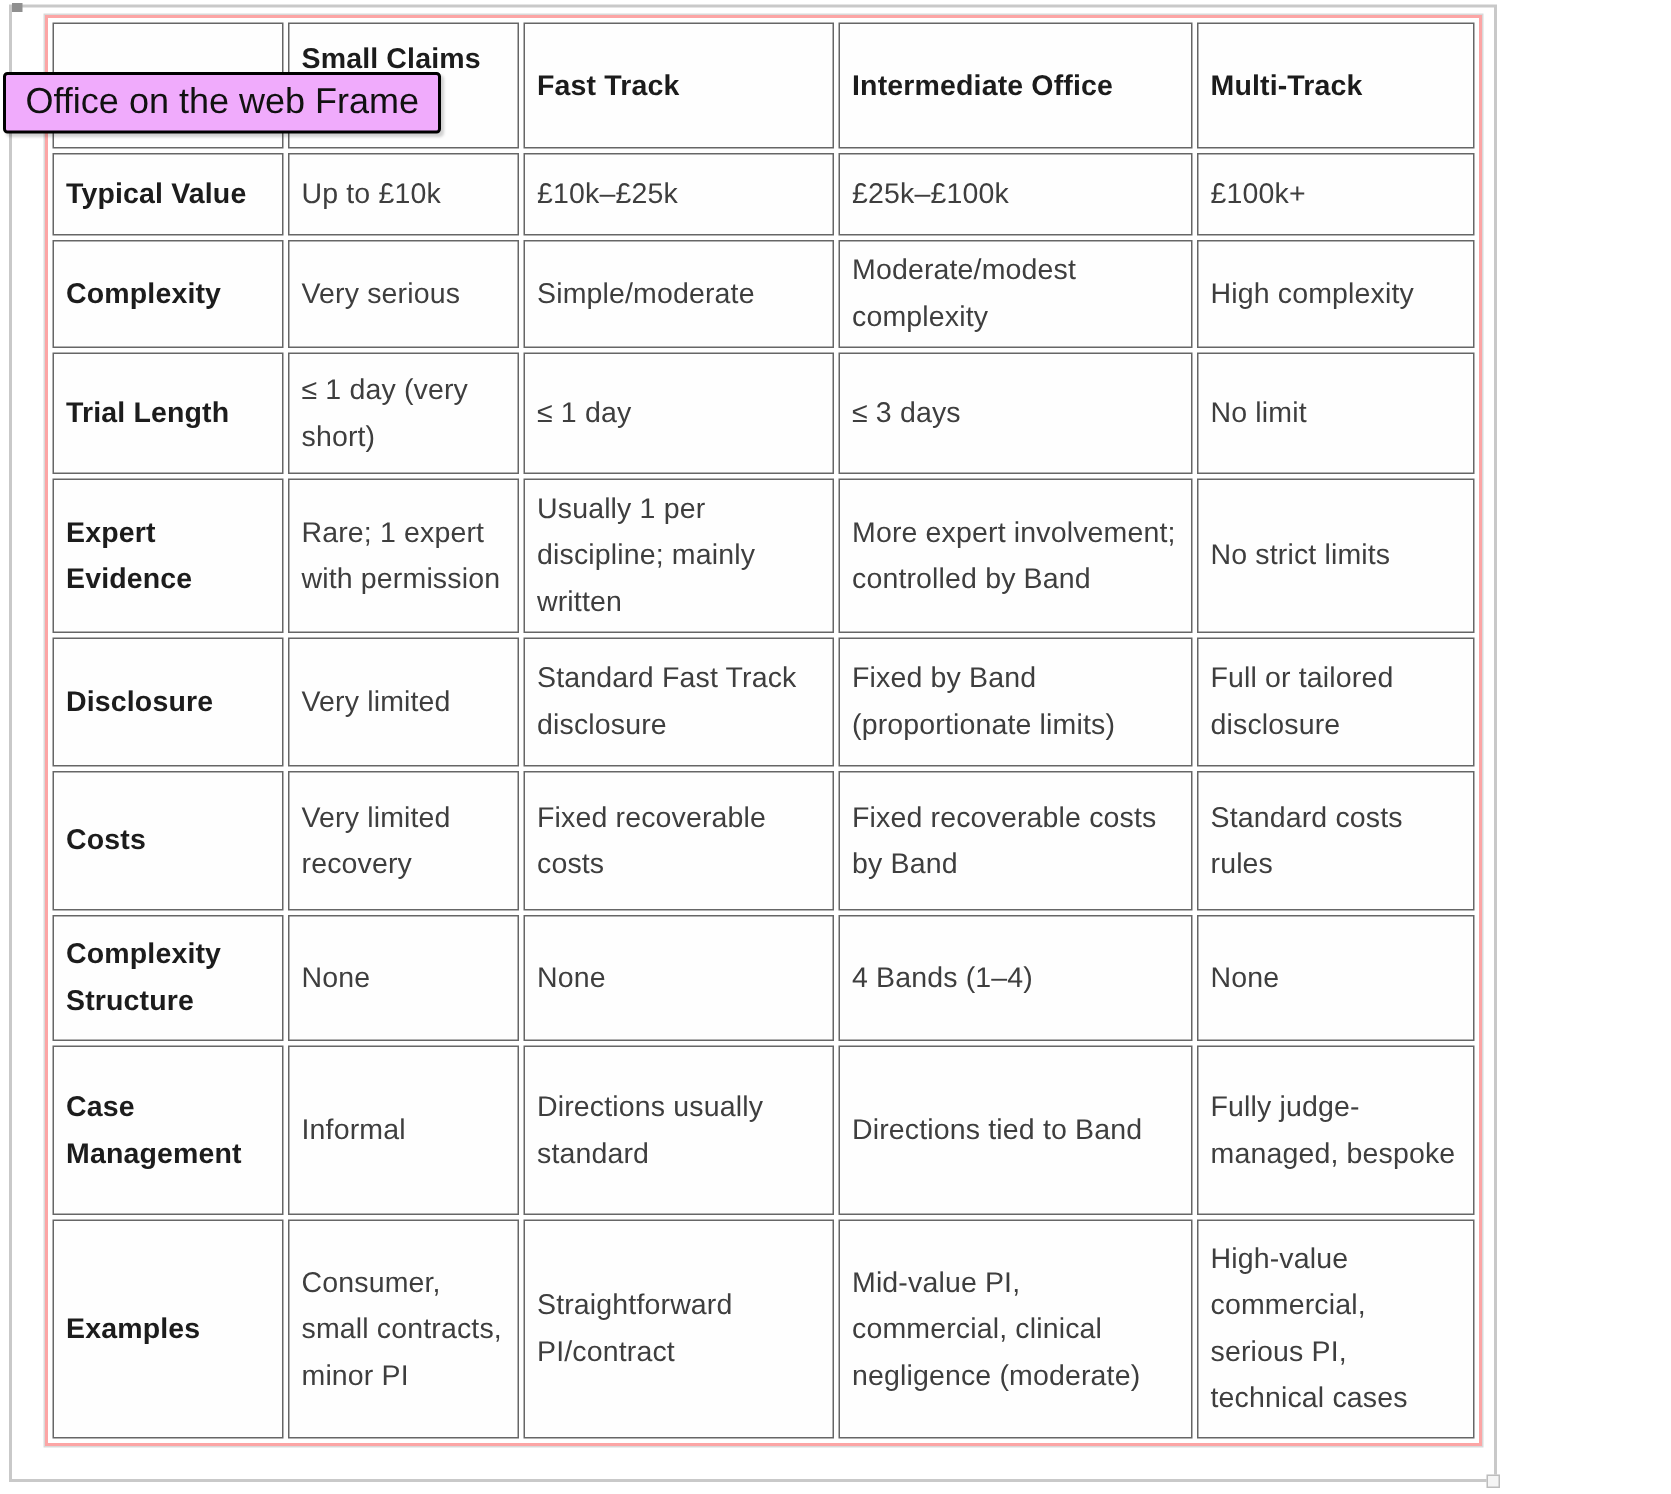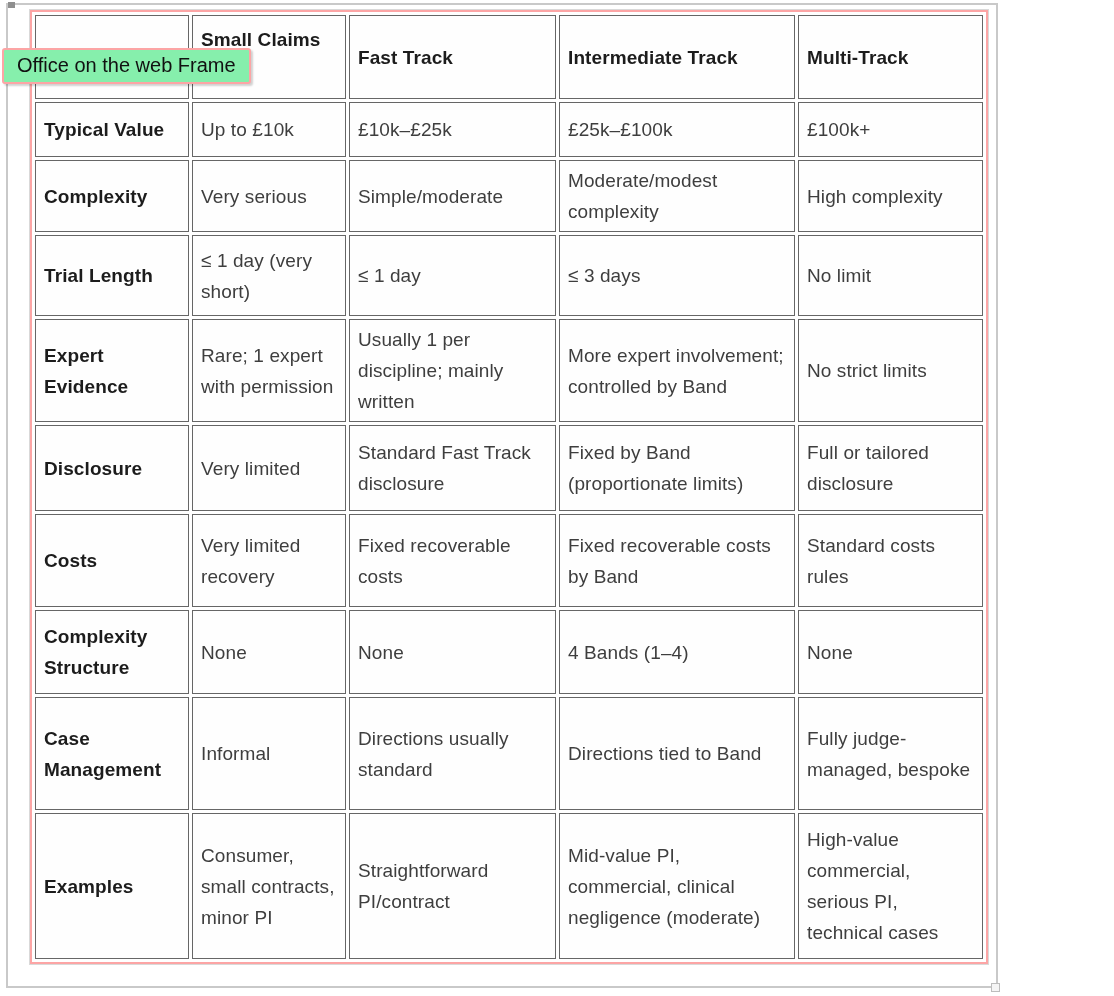--- a/index.html
+++ b/index.html
@@ -76,26 +76,26 @@
   tr.r-3 { height: 86px; }
   tr.r-4 { height: 86px; }
   tr.r-5 { height: 93px; }
   tr.r-6 { height: 84px; }
   tr.r-7 { height: 113px; margin-top: 36px; }
   tr.r-8 { height: 146px; }
 
   
   .frame-tooltip {
     position: absolute; left: 2px; top: 48px;
-    background: #86efac;
-    border: 2px solid #fca5a5;
+    background: #f0abfc;
+    border: 2px solid #000000;
     border-radius: 3px;
     box-shadow: 2px 2px 2px rgba(0,0,0,0.18);
     padding: 4px 13px 5px 13px;
-    font-size: 20px;
+    font-size: 24px;
     color: #111111;
     white-space: nowrap;
     z-index: 10;
   }
 </style>
 </head>
 <body>
 
 <div class="stage">
 
@@ -109,21 +109,21 @@
       <col style="width:154px">
       <col style="width:207px">
       <col style="width:236px">
       <col style="width:185px">
     </colgroup>
     <thead>
       <tr class="r-header" id="header-row">
           <th>Feature</th>
           <th class="va-top">Small Claims</th>
           <th>Fast Track</th>
-          <th>Intermediate Track</th>
+          <th>Intermediate Office</th>
           <th>Multi-Track</th>
         </tr>
     </thead>
     <tbody id="body-rows">
         <tr class="r-0">
           <th scope="row">Typical Value</th>
           <td>Up to £10k</td>
           <td>£10k–£25k</td>
           <td>£25k–£100k</td>
           <td>£100k+</td>

